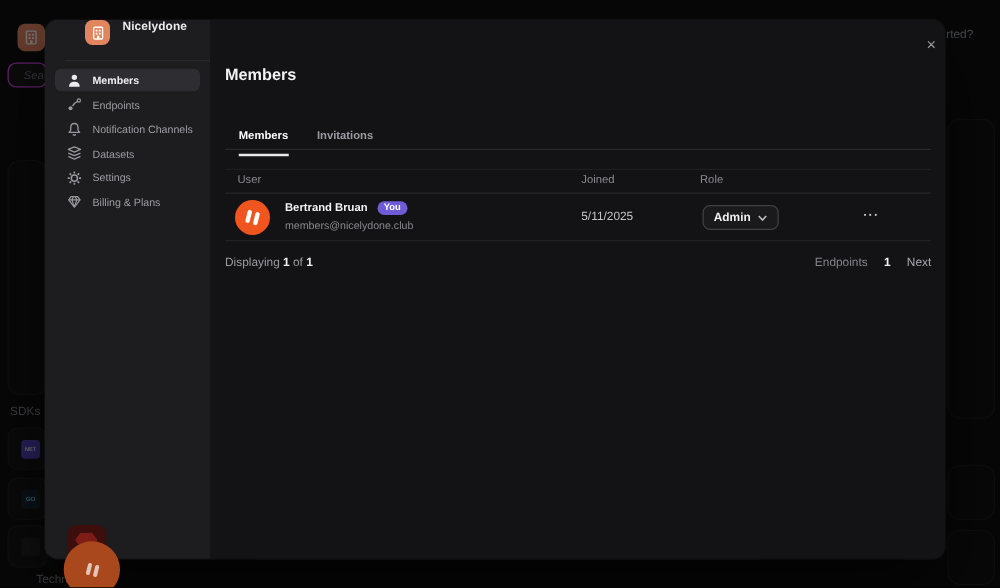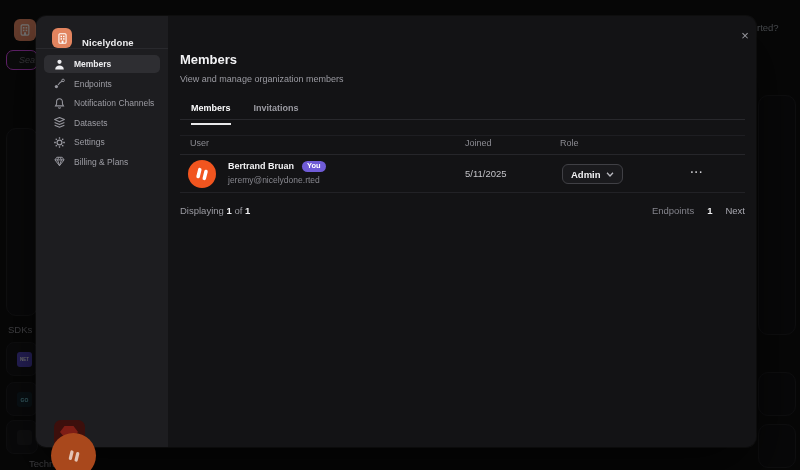--- a/index.html
+++ b/index.html
@@ -22,21 +22,21 @@
   .ic-go { background:#10222c; color:#7ad4e6; font-size:5px; }
   .ic-dark { background:#1d1d21; }
   .bd-right-card { position:absolute; left:758px; width:38px; border-radius:10px; background:#0d0d0f; border:1px solid #1b1b1e; }
   .rc1 { top:95px; height:240px; } .rc2 { top:372px; height:44px; } .rc3 { top:424px; height:44px; }
   .bd-toptext { position:absolute; left:757px; top:22px; color:#9aa0a8; font-size:9.5px; }
   .overlay { position:absolute; inset:0; background:rgba(5,5,6,0.55); }
 
   
   .modal { position:absolute; left:36px; top:16px; width:720px; height:431px; border-radius:10px; overflow:hidden; background:#131315; z-index:10; box-shadow:0 0 0 1px rgba(255,255,255,0.035), 0 24px 60px rgba(0,0,0,0.65); }
   .sidebar { position:absolute; left:0; top:0; bottom:0; width:132px; background:#1d1d20; }
-  .sb-header { height:33px; border-bottom:1px solid #29292d; display:flex; align-items:flex-end; gap:10px; padding-left:16px; }
+  .sb-header { height:33px; border-bottom:1px solid #29292d; display:flex; align-items:flex-start; gap:10px; padding-left:16px;margin-left:16px; }
   .sb-logo { width:20px; height:20px; border-radius:6px; background:#e2845f; display:flex; align-items:center; justify-content:center; flex:none; }
   .org-name { font-size:9.5px; font-weight:bold; color:#ececee; letter-spacing:0.1px; }
   .nav { position:absolute; top:39px; left:8px; right:8px; }
   .nav-item { height:18px; margin-bottom:1.5px; display:flex; align-items:center; gap:8px; padding-left:9px; border-radius:5px; color:#9d9da4; font-size:8.5px; cursor:pointer; }
   .nav-item.active { background:#2e2e32; color:#f0f0f2; font-weight:bold; }
   .nav-ic { width:13px; height:13px; flex:none; }
 
   .main { position:absolute; left:132px; right:0; top:0; bottom:0; background:#131315; }
   .close-btn { position:absolute; top:13px; right:4px; width:14px; height:14px; color:#9b9ba1; font-size:13px; line-height:14px; text-align:center; cursor:pointer; background:none; border:none; font-family:inherit; }
   .content { position:absolute; left:12px; right:11px; top:0; bottom:0; }
@@ -171,21 +171,20 @@
             </svg>
           <span>Billing &amp; Plans</span>
         </div>
       </nav>
     </aside>
 
     <div class="main">
       <button class="close-btn">×</button>
       <div class="content">
         <h1 class="pg-title">Members</h1>
-        <p class="pg-sub">View and manage organization members</p>
 
         <div class="tabs">
           <div class="tab active">Members</div>
           <div class="tab">Invitations</div>
         </div>
 
         <div class="table-top"></div>
         <div class="thead">
           <span class="cell c-user">User</span>
           <span class="cell c-joined">Joined</span>
@@ -200,21 +199,21 @@
                   <rect x="9.2" y="7.8" width="3.5" height="10.6" rx="1.75" transform="rotate(14 10.95 13.1)"></rect>
                   <rect x="15.4" y="9.6" width="3.5" height="10.6" rx="1.75" transform="rotate(14 17.15 14.9)"></rect>
                 </g>
               </svg>
           </div>
           <div class="uinfo">
             <div class="uname-line">
               <span class="uname">Bertrand Bruan</span>
               <span class="ubadge">You</span>
             </div>
-            <div class="uemail">jeremy@nicelydone.rted</div>
+            <div class="uemail">members@nicelydone.club</div>
           </div>
           <span class="vjoined">5/11/2025</span>
           <button class="role-btn">
             <span>Admin</span>
             <svg width="8" height="5" viewBox="0 0 8 5">
                 <path d="M1 .8 4 4 7 .8" fill="none" stroke="#b9b9bf" stroke-width="1.3"></path>
               </svg>
           </button>
           <button class="menu-btn">···</button>
         </div>

